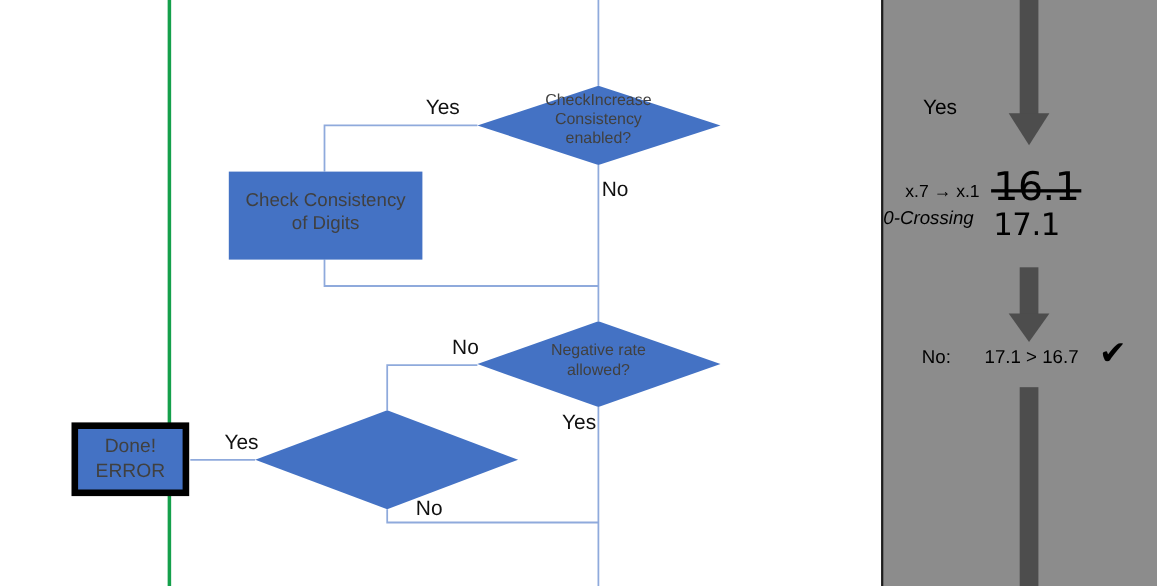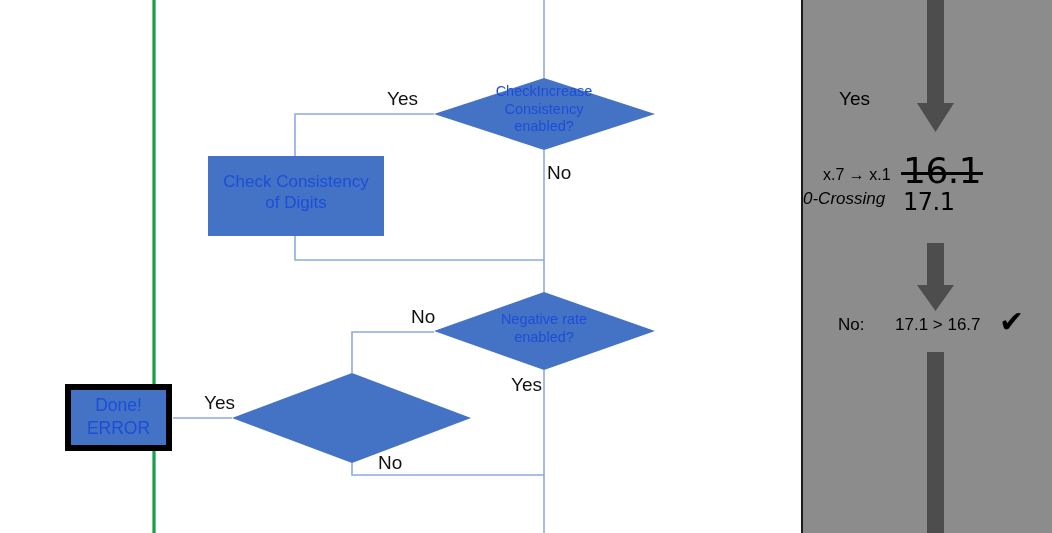--- a/index.html
+++ b/index.html
@@ -38,21 +38,21 @@
     stroke: #000000;
     stroke-width: 6;
   }
   .green-divider {
     stroke: #15a04b;
     stroke-width: 3.2;
   }
   
   .node-label {
     position: absolute;
-    color: #1d4ed8;
+    color: #404040;
     text-align: center;
     line-height: 1.22;
     font-family: "Liberation Sans", sans-serif;
     pointer-events: none;
     white-space: pre-line;
   }
   .diamond-label { font-size: 14.5px; }
   .box-label { font-size: 17px; }
   .done-label { font-size: 17.5px; line-height: 1.3; }
 
@@ -104,21 +104,21 @@
   #panel-big-1 .strike::after {
     content: "";
     position: absolute;
     left: -2px; right: -2px;
     top: 54%;
     height: 2.4px;
     background: #000;
   }
   #panel-big-2 {
     left: 100px; top: 188px;
-    font-size: 24px;
+    font-size: 28px;
     font-family: "DejaVu Sans", sans-serif;
     letter-spacing: -0.5px;
   }
   #panel-no-row {
     left: 35px; top: 315px;
     font-size: 17px;
     display: flex;
     align-items: flex-start;
     gap: 0;
   }
@@ -168,21 +168,21 @@
   </svg>
 
   <div class="node-label diamond-label" style="left:464px; top:83px; width:160px;">CheckIncrease
 Consistency
 enabled?</div>
 
   <div class="node-label box-label" style="left:210px; top:172px; width:172px;">Check Consistency
 of Digits</div>
 
   <div class="node-label diamond-label" style="left:469px; top:311px; width:150px;">Negative rate
-enabled?</div>
+allowed?</div>
 
 
   <div class="node-label done-label" style="left:70px; top:394px; width:97px;text-align:center;">Done!
 ERROR</div>
 
   <div class="edge-label" style="left:387px; top:88px;">Yes</div>
 
   <div class="edge-label" style="left:547px; top:162px;">No</div>
 
   <div class="edge-label" style="left:411px; top:306px;">No</div>

